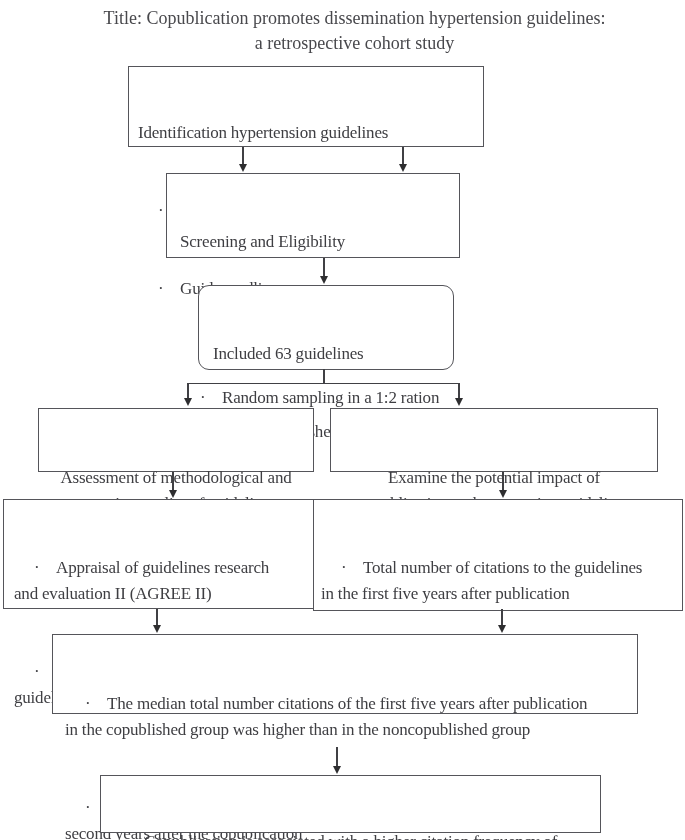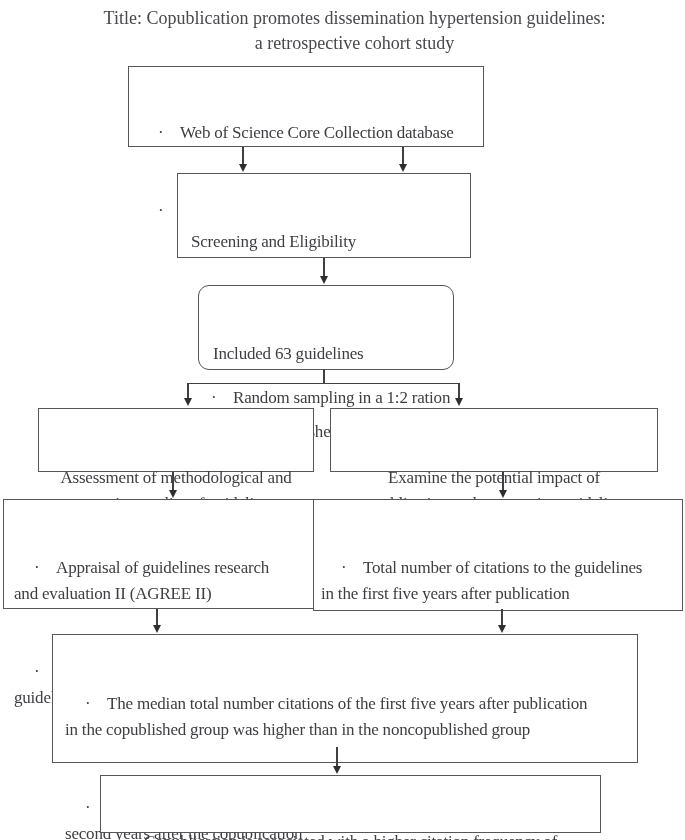--- a/index.html
+++ b/index.html
@@ -27,27 +27,27 @@
     background: #ffffff;
     font-size: 17px;
     line-height: 26px;
     letter-spacing: -0.2px;
     white-space: pre-wrap;
   }
   .bullet { text-indent: 20px; }
   .centered { text-align: center; }
 
   #box-identification { left: 128px; top: 66px;  width: 356px; height: 81px;  padding: 1px 8px 0 9px; }
-  #box-screening      { left: 177px; top: 173px; width: 294px; height: 85px;  padding: 3px 8px 0 13px; }
+  #box-screening      { left: 166px; top: 173px; width: 294px; height: 85px;  padding: 3px 8px 0 13px; }
   #box-included       { left: 198px; top: 285px; width: 256px; height: 85px;  padding: 3px 8px 0 14px; border-radius: 11px; }
   #box-assessment     { left: 38px;  top: 408px; width: 276px; height: 64px;  padding: 4px 6px 0; }
   #box-examine        { left: 330px; top: 408px; width: 328px; height: 64px;  padding: 4px 6px 12px; }
   #box-appraisal      { left: 3px;   top: 499px; width: 321px; height: 110px; padding: 3px 5px 0 10px; }
   #box-citations      { left: 313px; top: 499px; width: 370px; height: 112px; padding: 3px 5px 0 7px; }
-  #box-findings       { left: 52px;  top: 634px; width: 586px; height: 129px; padding: 4px 6px 8px 12px; }
+  #box-findings       { left: 52px;  top: 634px; width: 586px; height: 80px; padding: 4px 6px 8px 12px; }
   #box-conclusion     { left: 100px; top: 775px; width: 501px; height: 58px;  padding: 1px 10px 0; }
 
   .vline { position: absolute; width: 1.4px; background: #404044; }
   .hline { position: absolute; height: 1.4px; background: #404044; }
   .ahead {
     position: absolute; width: 0; height: 0;
     border-left: 4.5px solid transparent;
     border-right: 4.5px solid transparent;
     border-top: 8px solid #2e2e30;
   }
@@ -56,20 +56,21 @@
 <body>
 
 <div id="stage">
 
   <div id="title">
     <div>Title: Copublication promotes dissemination hypertension guidelines:</div>
     <div>a retrospective cohort study</div>
   </div>
 
   <div class="flowbox" id="box-identification">
+    <div>Identification hypertension guidelines</div>
     <div class="bullet">·  Web of Science Core Collection database</div>
     <div class="bullet">·  Guide.medlive.cn</div>
   </div>
 
   <div class="flowbox" id="box-screening">
     <div>Screening and Eligibility</div>
     <div class="bullet">·  Inclusion and exclusion criteria</div>
     <div class="bullet">·  Random sampling in a 1:2 ration</div>
   </div>
 

